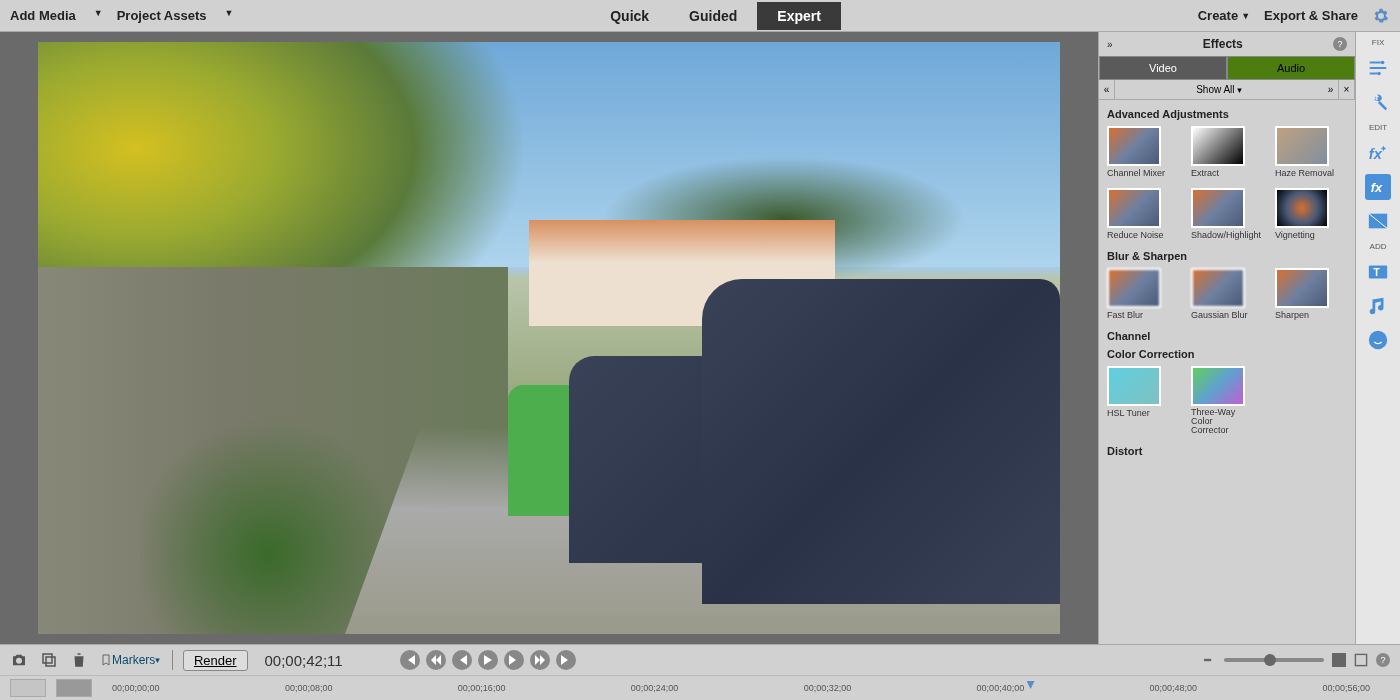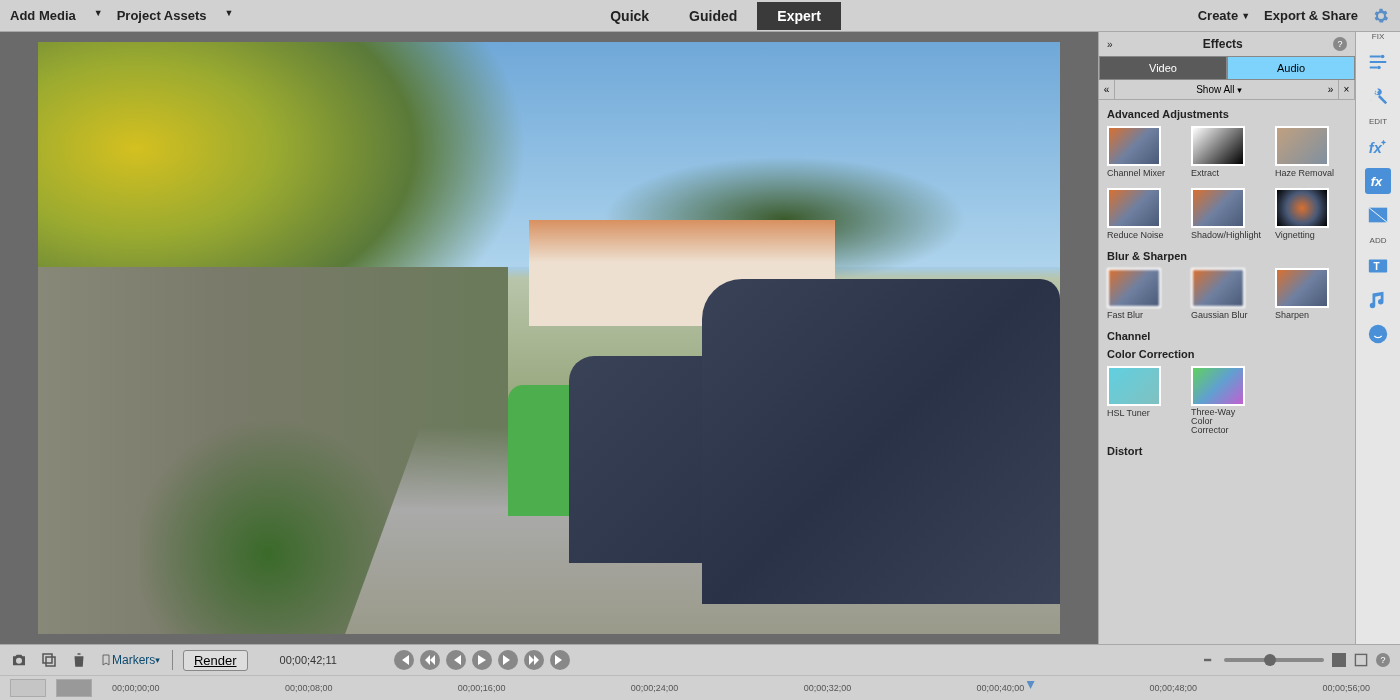--- a/index.html
+++ b/index.html
@@ -26,51 +26,51 @@
 .car1 { position: absolute; bottom: 5%; right: 0; width: 35%; height: 55%; background: linear-gradient(135deg, #3a4258 0%, #2a3248 50%, #3a4258 100%); border-radius: 40px 20px 0 0; }
 .car2 { position: absolute; bottom: 12%; right: 30%; width: 18%; height: 35%; background: linear-gradient(135deg, #3a4258 0%, #2a3248 100%); border-radius: 25px 15px 0 0; }
 .car3 { position: absolute; bottom: 20%; right: 44%; width: 10%; height: 22%; background: #4cae4c; border-radius: 15px 10px 0 0; }
 .panels-right { width: 302px; display: flex; background: #d1d1d1; }
 .effects-panel { width: 257px; border-left: 1px solid #a8a8a8; display: flex; flex-direction: column; }
 .panel-header { height: 24px; display: flex; align-items: center; justify-content: space-between; padding: 0 8px; font-size: 12px; color: #222; }
 .panel-header .collapse { font-size: 10px; cursor: pointer; }
 .panel-title { flex: 1; text-align: center; font-weight: 600; }
 .help-icon { width: 14px; height: 14px; border-radius: 50%; background: #888; color: #fff; font-size: 9px; display: flex; align-items: center; justify-content: center; cursor: pointer; }
 .effect-tabs { display: flex; height: 24px; }
-.effect-tab { flex: 1; display: flex; align-items: center; justify-content: center; font-size: 11px; border: 1px solid #888; cursor: pointer; background: #7dd3fc; }
+.effect-tab { flex: 1; display: flex; align-items: center; justify-content: center; font-size: 11px; border: 1px solid #888; cursor: pointer; background: #4d7c0f; }
 .effect-tab.active { background: #5a5a5a; color: #fff; }
 .filter-bar { height: 20px; display: flex; align-items: center; border-bottom: 1px solid #a8a8a8; font-size: 10px; }
 .filter-nav { width: 16px; text-align: center; cursor: pointer; border-right: 1px solid #a8a8a8; height: 100%; display: flex; align-items: center; justify-content: center; }
 .filter-main { flex: 1; text-align: center; cursor: pointer; }
 .effects-list { flex: 1; overflow-y: auto; padding: 4px 8px; }
 .category-label { font-size: 11px; font-weight: 600; color: #222; margin: 4px 0 6px; }
 .thumb-row { display: flex; gap: 26px; margin-bottom: 10px; }
 .thumb { width: 58px; cursor: pointer; }
 .thumb-img { width: 54px; height: 40px; border: 2px solid #fff; background: linear-gradient(135deg, #d87030 0%, #7080a0 50%, #4a5a78 100%); margin-bottom: 2px; position: relative; }
 .thumb-img.bw { background: linear-gradient(135deg, #fff 0%, #000 100%); }
 .thumb-img.haze { background: linear-gradient(135deg, #c0a080 0%, #8090a0 100%); }
 .thumb-img.vig { background: radial-gradient(circle, #d87030 0%, #4a5a78 50%, #000 100%); }
 .thumb-img.blur { filter: blur(1px); }
 .thumb-img.invert { background: linear-gradient(135deg, #3090d0 0%, #8080a0 50%, #c0a050 100%); }
 .thumb-img.hsl { background: linear-gradient(135deg, #60d0e0 0%, #80c0c0 100%); }
 .thumb-img.split { background: linear-gradient(135deg, #e080a0 0%, #8080c0 100%); }
 .thumb-img.threeway { background: linear-gradient(135deg, #60d060 0%, #60a0d0 50%, #c060d0 100%); }
 .thumb-label { font-size: 9px; text-align: left; color: #333; white-space: nowrap; }
-.tools-rail { width: 45px; background: #e6e6e6; display: flex; flex-direction: column; align-items: center; gap: 8px; border-left: 1px solid #a8a8a8; }
+.tools-rail { width: 45px; background: #e6e6e6; display: flex; flex-direction: column; align-items: center; padding-top: 6px; gap: 8px; border-left: 1px solid #a8a8a8; }
 .tool-item { display: flex; flex-direction: column; align-items: center; gap: 2px; cursor: pointer; }
 .tool-label { font-size: 8px; color: #555; }
 .tool-icon { width: 26px; height: 26px; display: flex; align-items: center; justify-content: center; }
 .bottom-bar { height: 56px; background: #d1d1d1; border-top: 1px solid #a8a8a8; display: flex; flex-direction: column; }
 .transport { height: 30px; display: flex; align-items: center; padding: 0 10px; gap: 10px; }
 .tb-left { display: flex; gap: 12px; align-items: center; }
 .tb-left .icon-btn { width: 18px; height: 18px; cursor: pointer; color: #555; }
 .markers-drop { display: flex; align-items: center; gap: 0; font-size: 12px; color: #0c4a6e; cursor: pointer; }
 .divider { width: 1px; height: 20px; background: #888; }
 .render-btn { font-size: 13px; padding: 2px 10px; border: 1px solid #888; background: #ddd; border-radius: 3px; cursor: pointer; text-decoration: underline; }
-.timecode { font-size: 11px; color: #333; border: 1px solid transparent; padding: 2px 6px; margin-left: 15px; }
+.timecode { font-size: 15px; color: #333; border: 1px solid transparent; padding: 2px 6px; }
 .transport-controls { display: flex; gap: 6px; margin-left: 40px; }
 .play-btn { width: 20px; height: 20px; border-radius: 50%; background: #888; display: flex; align-items: center; justify-content: center; cursor: pointer; color: #fff; }
 .monitor-controls { display: flex; gap: 10px; margin-left: 30px; }
 .zoom-controls { margin-left: auto; display: flex; gap: 8px; align-items: center; }
 .zoom-slider { width: 100px; height: 4px; background: #888; border-radius: 2px; position: relative; }
 .zoom-handle { position: absolute; left: 40%; top: -4px; width: 12px; height: 12px; border-radius: 50%; background: #666; }
 .timeline-ruler { flex: 1; display: flex; align-items: center; padding: 0 10px; font-size: 9px; color: #555; position: relative; border-top: 1px solid #bbb; }
 .ruler-left { display: flex; gap: 10px; }
 .ruler-block { width: 36px; height: 18px; background: #c5c5c5; border: 1px solid #aaa; }
 .ruler-ticks { flex: 1; display: flex; justify-content: space-between; padding: 0 20px; position: relative; }

